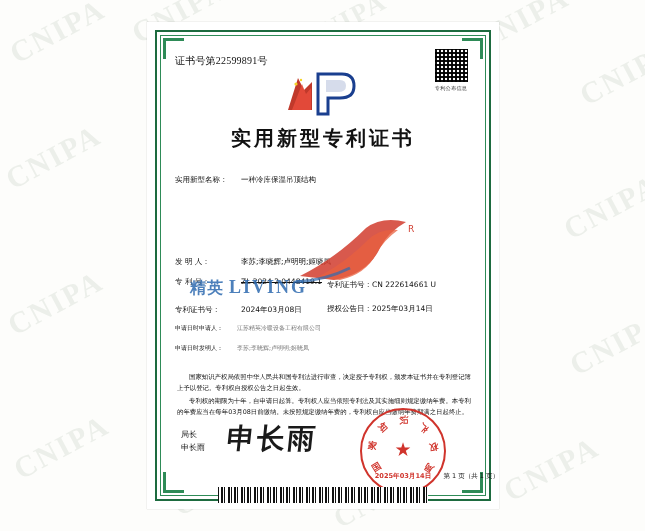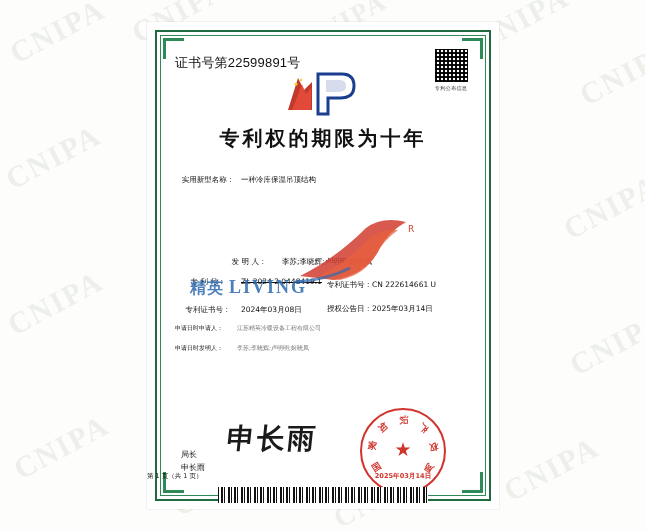--- a/index.html
+++ b/index.html
@@ -71,23 +71,23 @@
   .corner.tl { left: 16px;  top: 16px;    border-left-width: 3px; border-top-width: 3px; }
   .corner.tr { right: 16px; top: 16px;    border-right-width: 3px; border-top-width: 3px; }
   .corner.bl { left: 16px;  bottom: 16px; border-left-width: 3px; border-bottom-width: 3px; }
   .corner.br { right: 16px; bottom: 16px; border-right-width: 3px; border-bottom-width: 3px; }
 
   
   #cert-no {
     position: absolute;
     left: 28px;
     top: 32px;
-    font-size: 13px;
-    color: #111;
-    font-family: Liberation Sans, sans-serif;
+    font-size: 10px;
+    color: #111;
+    font-family: Liberation Serif, serif;
     letter-spacing: 0.2px;
   }
   #qr-block {
     position: absolute;
     right: 26px;
     top: 26px;
     width: 44px;
     text-align: center;
   }
   #qr {
@@ -141,21 +141,21 @@
     white-space: nowrap;
   }
   .label {
     display: inline-block;
     color: #111;
   }
   .val {
     color: #111;
     text-align: right;
   }
-  .w-name  { width: 66px; text-align: center; }
+  .w-name  { width: 66px; }
 
   .field-right {
     position: absolute;
     font-size: 7.5px;
     color: #111;
     white-space: nowrap;
   }
 
   
   .struck {
@@ -183,21 +183,20 @@
   #legal p { margin: 0 0 2px 0; text-indent: 12px; }
 
   
   #director-label {
     position: absolute;
     left: 34px;
     top: 406px;
     font-size: 8px;
     line-height: 13px;
     color: #111;
-    margin-top: 20px;
   }
   #signature {
     position: absolute;
     left: 80px;
     top: 398px;
     font-family: "Liberation Serif", serif;
     font-size: 28px;
     font-weight: bold;
     color: #1a1a1a;
     letter-spacing: 2px;
@@ -248,21 +247,21 @@
     font-size: 6.6px;
     font-weight: bold;
     color: #d0342c;
   }
 
   
   #page-count {
     position: absolute;
     left: 0; right: 0;
     bottom: 28px;
-    text-align: left;
+    text-align: right;
     font-size: 6.5px;
     color: #111;
   }
   #barcode {
     position: absolute;
     left: 50%;
     transform: translateX(-50%);
     bottom: 6px;
     width: 210px;
     height: 16px;
@@ -338,29 +337,29 @@
       <svg viewBox="0 0 82 48" width="82" height="48" aria-hidden="true">
         <path d="M36 4 L60 4 Q72 4 72 16 Q72 28 58 28 L46 28 L46 44 L36 44 Z" fill="none" stroke="#1a3f8f" stroke-width="3"></path>
         <path d="M44 10 L58 10 Q64 10 64 16 Q64 22 56 22 L44 22 Z" fill="#1a3f8f" opacity="0.18"></path>
         <polygon points="6,40 16,8 22,20 30,12 30,40" fill="#c0392b"></polygon>
         <polygon points="10,40 20,14 24,24 29,18 29,40" fill="#e74c3c" opacity="0.85"></polygon>
         <circle cx="14" cy="14" r="1.6" fill="#f5d327"></circle>
         <circle cx="19" cy="10" r="1.2" fill="#f5d327"></circle>
       </svg>
     </div>
 
-    <div id="main-title">专利权的期限为十年</div>
+    <div id="main-title">实用新型专利证书</div>
 
     <div class="field" style="top:152px;">
       <span class="label w-name">实用新型名称：</span><span class="val">一种冷库保温吊顶结构</span>
     </div>
 
 
 
-    <div class="field" style="top:234px;margin-left:41px;">
+    <div class="field" style="top:234px;">
       <span class="label w-name">发  明  人：</span><span class="val">李苏;李晓辉;卢明明;姬晓凤</span>
     </div>
 
     <div class="field" style="top:254px;">
       <span class="label w-name">专  利  号：</span><span class="val struck">ZL 2024 2 0448419.1</span>
     </div>
 
     <div class="field-right" style="left:180px; top:258px;">
       <span class="label">专利证书号：</span><span class="val">CN 222614661 U</span>
     </div>
@@ -374,20 +373,24 @@
     </div>
 
     <div class="field" style="top:300px; font-size:6px; color:#777;">
       <span class="label" style="display:inline-block;width:62px;">申请日时申请人：</span><span class="val" style="color:#777;">江苏精英冷暖设备工程有限公司</span>
     </div>
 
     <div class="field" style="top:320px; font-size:6px; color:#777;">
       <span class="label" style="display:inline-block;width:62px;">申请日时发明人：</span><span class="val" style="color:#777;">李苏;李晓辉;卢明明;姬晓凤</span>
     </div>
 
+    <div id="legal">
+      <p>国家知识产权局依照中华人民共和国专利法进行审查，决定授予专利权，颁发本证书并在专利登记簿上予以登记。专利权自授权公告之日起生效。</p>
+      <p>专利权的期限为十年，自申请日起算。专利权人应当依照专利法及其实施细则规定缴纳年费。本专利的年费应当在每年03月08日前缴纳。未按照规定缴纳年费的，专利权自应当缴纳年费期满之日起终止。</p>
+    </div>
 
     <div id="director-label">
       <div>局长</div>
       <div>申长雨</div>
     </div>
     <div id="signature">申长雨</div>
 
     <div id="seal">
       <div class="seal-star">★</div>
       <div class="seal-ring-text" id="seal-ring">

